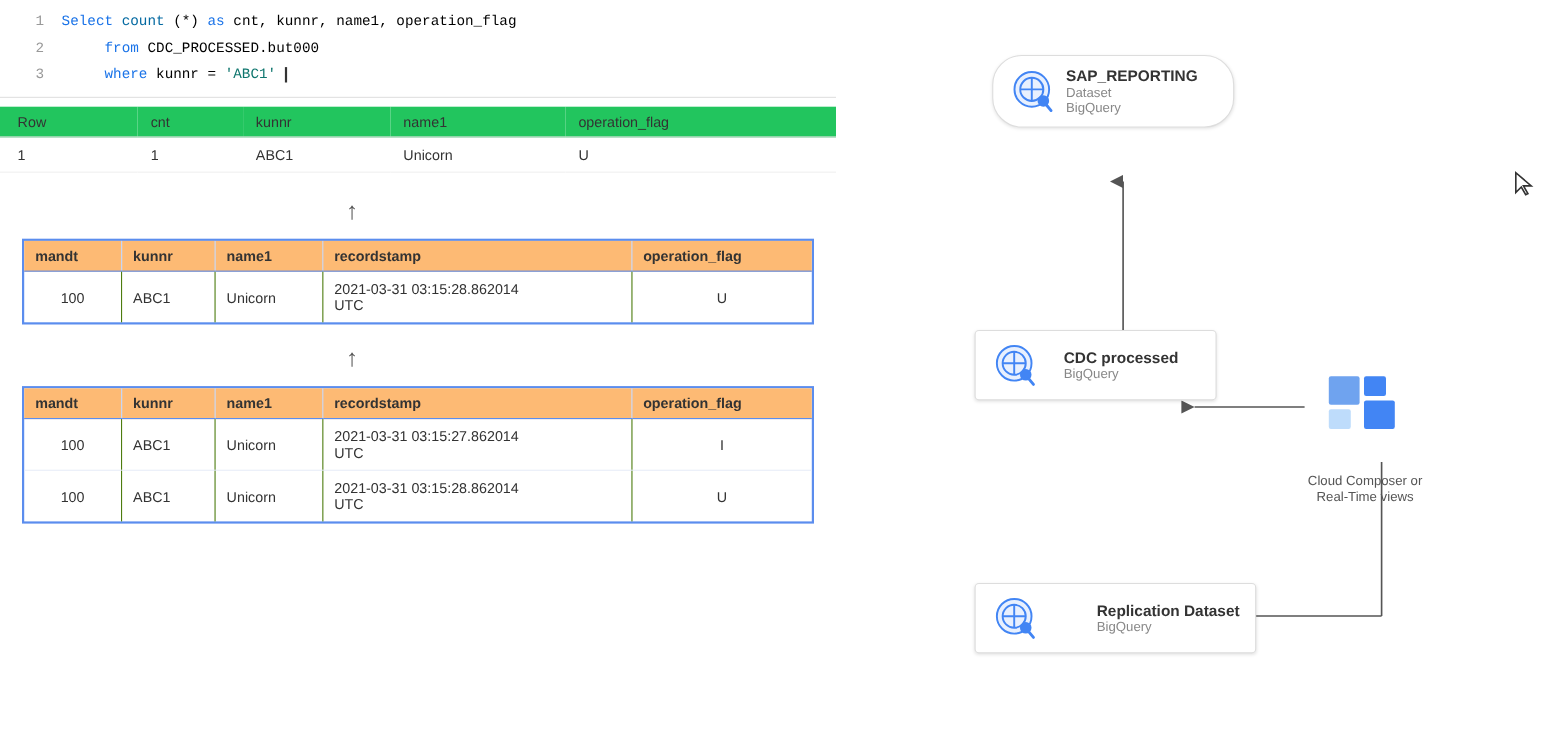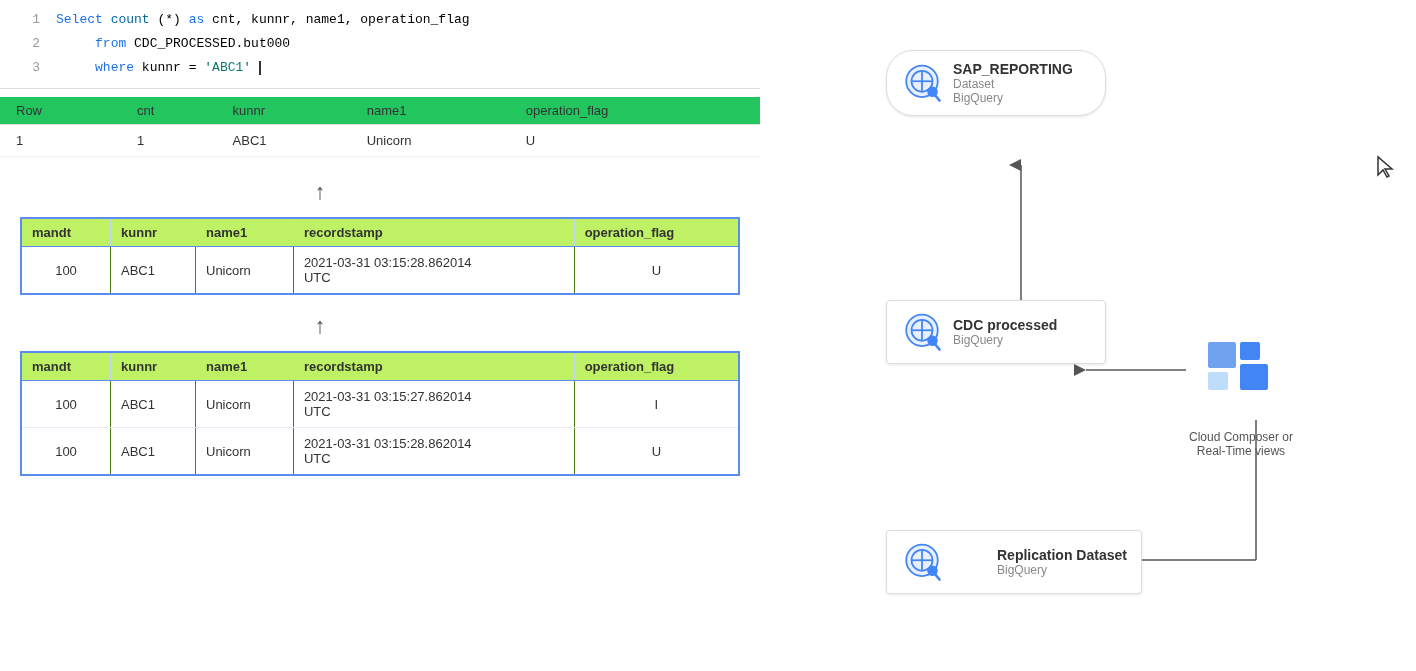--- a/index.html
+++ b/index.html
@@ -116,21 +116,21 @@
       font-size: 13px;
     }
 
     .cdc-table th {
       text-align: left;
       padding: 6px 10px;
       border-bottom: 1px solid #5b8dee;
       border-right: 1px solid #c5d5f5;
       color: #333;
       font-weight: 700;
-      background: #bef264;
+      background: #fdba74;
     }
 
     .cdc-table th:last-child { border-right: none; }
 
     .cdc-table td {
       padding: 8px 10px;
       border-right: 1px solid #4d7c0f;
       border-bottom: 1px solid #e8edf8;
       color: #333;
     }
@@ -360,38 +360,38 @@
     <defs>
       <marker id="arrowhead-up" markerWidth="8" markerHeight="8" refX="4" refY="8" orient="auto">
         <polygon points="0,8 4,0 8,8" fill="#555"></polygon>
       </marker>
       <marker id="arrowhead-left" markerWidth="8" markerHeight="8" refX="0" refY="4" orient="auto">
         <polygon points="8,0 0,4 8,8" fill="#555"></polygon>
       </marker>
     </defs>
   </svg>
 
-  <div class="bq-card" style="top: 50px; left: 130px; border-radius: 27px;">
+  <div class="bq-card" style="top: 50px; left: 146px; border-radius: 27px;">
 
     <svg class="bq-icon" viewBox="0 0 48 48" xmlns="http://www.w3.org/2000/svg">
       <circle cx="24" cy="22" r="18" fill="#e8f0fe"></circle>
       <circle cx="24" cy="22" r="18" fill="none" stroke="#4285f4" stroke-width="2"></circle>
       <circle cx="24" cy="22" r="12" fill="none" stroke="#4285f4" stroke-width="2"></circle>
       <line x1="24" y1="10" x2="24" y2="34" stroke="#4285f4" stroke-width="2"></line>
       <line x1="12" y1="22" x2="36" y2="22" stroke="#4285f4" stroke-width="2"></line>
       <circle cx="36" cy="34" r="6" fill="#4285f4"></circle>
       <line x1="39" y1="38" x2="44" y2="44" stroke="#4285f4" stroke-width="3" stroke-linecap="round"></line>
     </svg>
     <div class="bq-text">
       <div class="title">SAP_REPORTING</div>
       <div class="subtitle">Dataset<br>BigQuery</div>
     </div>
   </div>
 
-  <div class="bq-card" style="top: 300px; left: 130px;">
+  <div class="bq-card" style="top: 300px; left: 130px; gap: 14px;">
     <svg class="bq-icon" viewBox="0 0 48 48" xmlns="http://www.w3.org/2000/svg">
       <circle cx="24" cy="22" r="18" fill="#e8f0fe"></circle>
       <circle cx="24" cy="22" r="18" fill="none" stroke="#4285f4" stroke-width="2"></circle>
       <circle cx="24" cy="22" r="12" fill="none" stroke="#4285f4" stroke-width="2"></circle>
       <line x1="24" y1="10" x2="24" y2="34" stroke="#4285f4" stroke-width="2"></line>
       <line x1="12" y1="22" x2="36" y2="22" stroke="#4285f4" stroke-width="2"></line>
       <circle cx="36" cy="34" r="6" fill="#4285f4"></circle>
       <line x1="39" y1="38" x2="44" y2="44" stroke="#4285f4" stroke-width="3" stroke-linecap="round"></line>
     </svg>
     <div class="bq-text">

